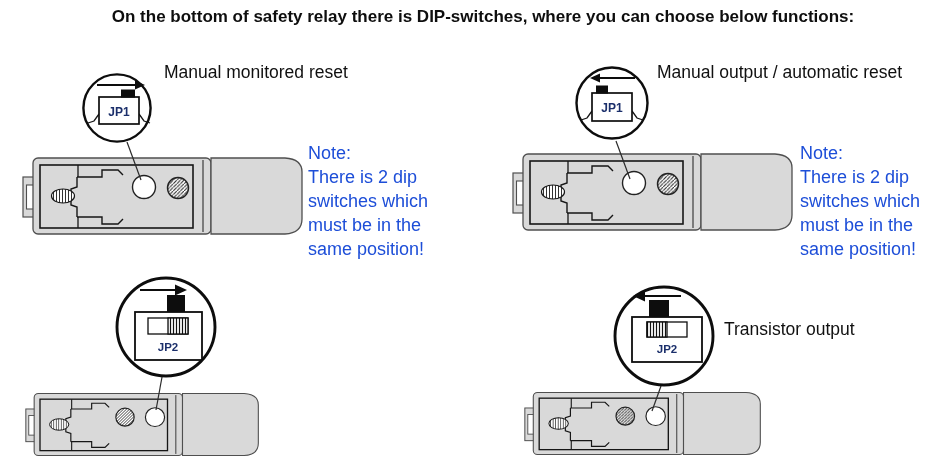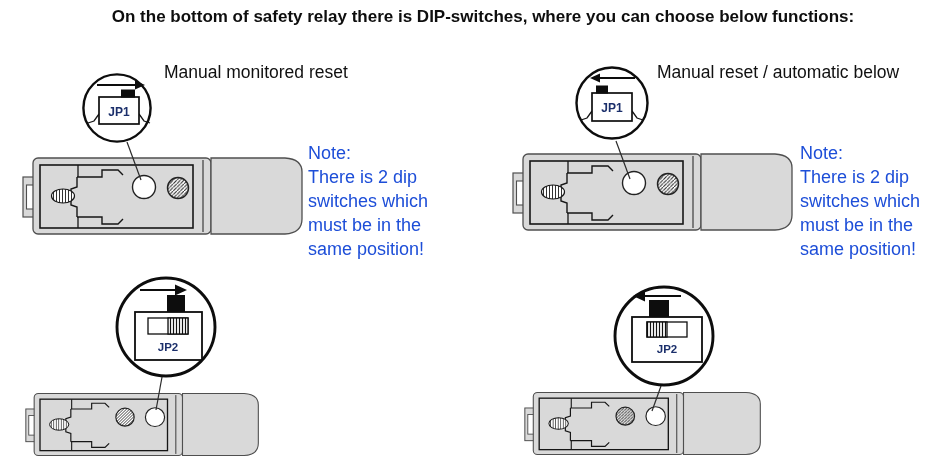--- a/index.html
+++ b/index.html
@@ -123,21 +123,21 @@
       </g>
       <g>
         <path d="M17 45 l-5 7 l-6 2" fill="none" stroke="#161616" stroke-width="1.3"></path>
         <path d="M57 45 l5 7 l6 2" fill="none" stroke="#161616" stroke-width="1.3"></path>
         <rect x="17" y="27" width="40" height="28" fill="#ffffff" stroke="#0d0d0d" stroke-width="1.7"></rect>
         <rect x="21" y="19.5" width="12" height="8" fill="#0d0d0d"></rect>
         <text class="jp-text" x="37" y="46" text-anchor="middle" font-size="12" fill="#1b2f6b">JP1</text>
       </g>
     </svg>
   </div>
-  <div class="abs func-label" style="left:657px;top:62px">Manual reset / automatic below</div>
+  <div class="abs func-label" style="left:657px;top:62px">Manual output / automatic reset</div>
   <div class="abs device" style="left:512px;top:151px">
     <svg width="282" height="82" viewBox="0 0 282 82" preserveAspectRatio="none">
         <use href="#device-top"></use>
       </svg>
   </div>
   <div class="abs note" style="left:800px;top:141px">Note:
 There is 2 dip
 switches which
 must be in the
 same position!</div>
@@ -173,19 +173,20 @@
       </g>
       <g>
         <rect x="36" y="15" width="20" height="17" fill="#0d0d0d"></rect>
         <rect x="19" y="32" width="70" height="45" fill="#ffffff" stroke="#0d0d0d" stroke-width="1.8"></rect>
         <rect x="34" y="37" width="40" height="15" fill="#ffffff" stroke="#0d0d0d" stroke-width="1.3"></rect>
         <rect x="34" y="37" width="20" height="15" fill="url(#vstripe)" stroke="#0d0d0d" stroke-width="1.3"></rect>
         <text class="jp-text" x="54" y="68" text-anchor="middle" font-size="11.5" fill="#1b2f6b">JP2</text>
       </g>
     </svg>
   </div>
+  <div class="abs func-label" style="left:724px;top:319px">Transistor output</div>
   <div class="abs device" style="left:524px;top:390px">
     <svg width="238" height="67" viewBox="0 0 282 82" preserveAspectRatio="none">
         <use href="#device-bottom"></use>
       </svg>
   </div>
 
 </div>
 
 </body></html>

